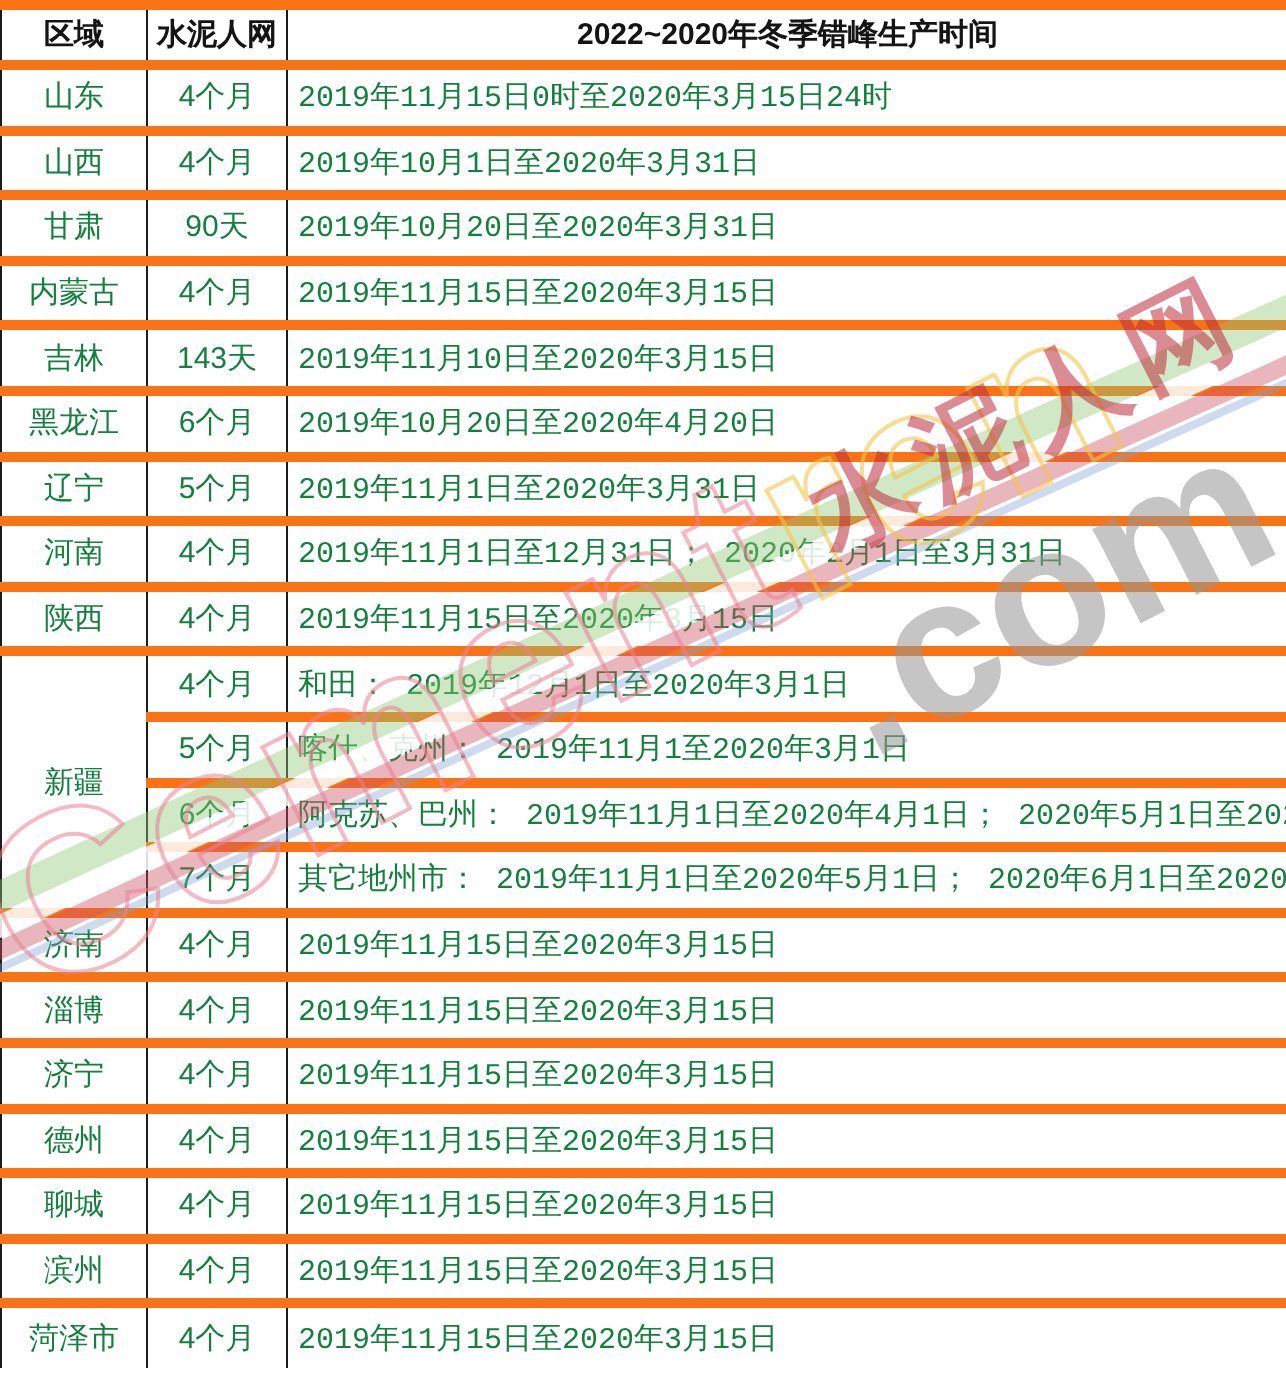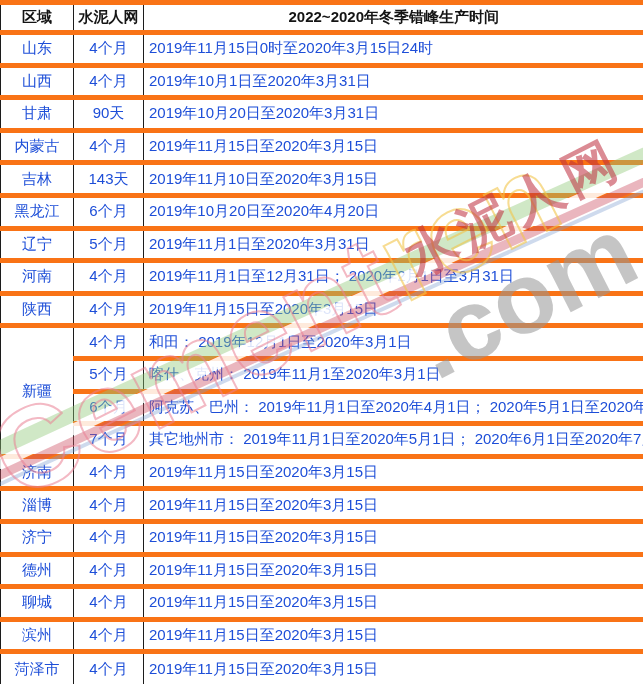--- a/index.html
+++ b/index.html
@@ -30,28 +30,28 @@
   }
   .schedule-table th {
     height: 30px;
     font-weight: bold;
     color: #141414;
     text-align: center;
     vertical-align: middle;
   }
   .schedule-table td {
     height: 32.6px;
-    color: #1d4ed8;
+    color: #15803d;
     vertical-align: middle;
   }
   col.col-region   { width: 73px; }
   col.col-duration { width: 70px; }
   col.col-period   { width: 500px; }
   td.c-region, td.c-duration { text-align: center; }
-  td.c-period { text-align: left; padding-left: 5px; }
+  td.c-period { text-align: left; padding-left: 5px; font-family: Liberation Mono, monospace; }
 
   
   .wm { position: absolute; pointer-events: none; z-index: 5; }
   .wm-swoosh { left: 0; top: 0; width: 643px; height: 693px; }
   .wm-en {
     left: 0; top: 408px;
     font-size: 115px; font-weight: bold; line-height: 1;
     letter-spacing: 2px;
     transform: rotate(-27deg);
     transform-origin: 0 50%;

